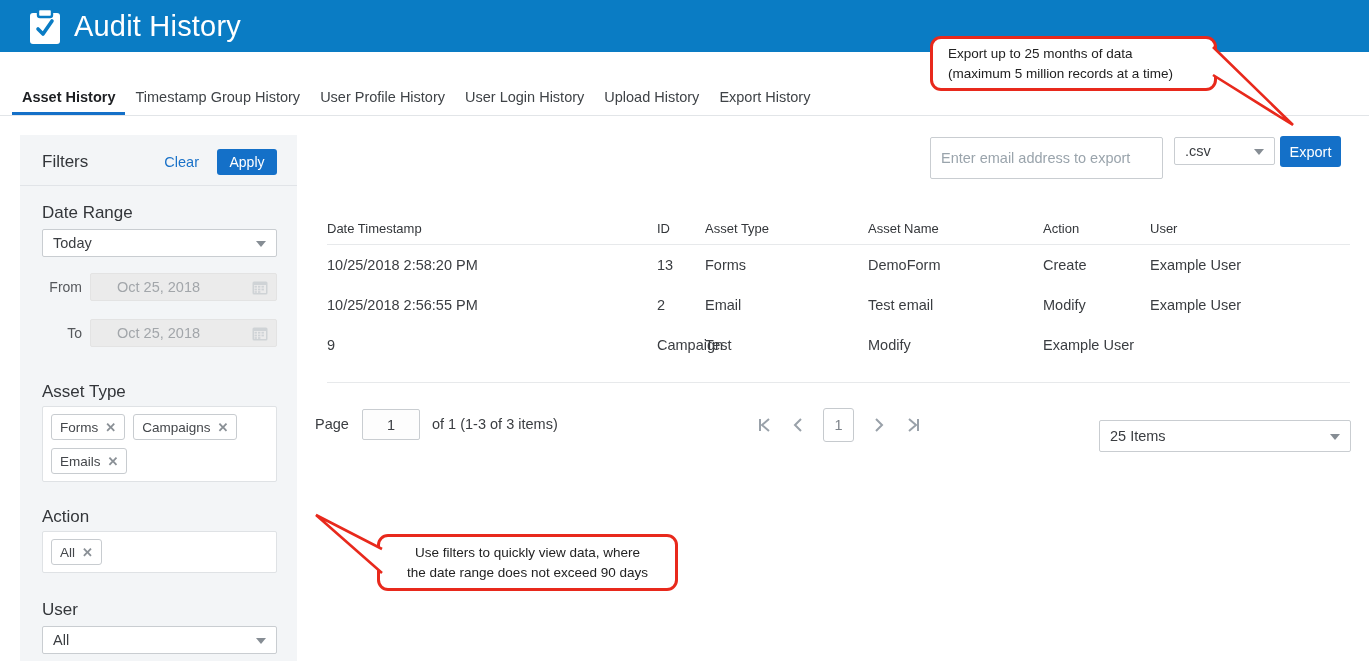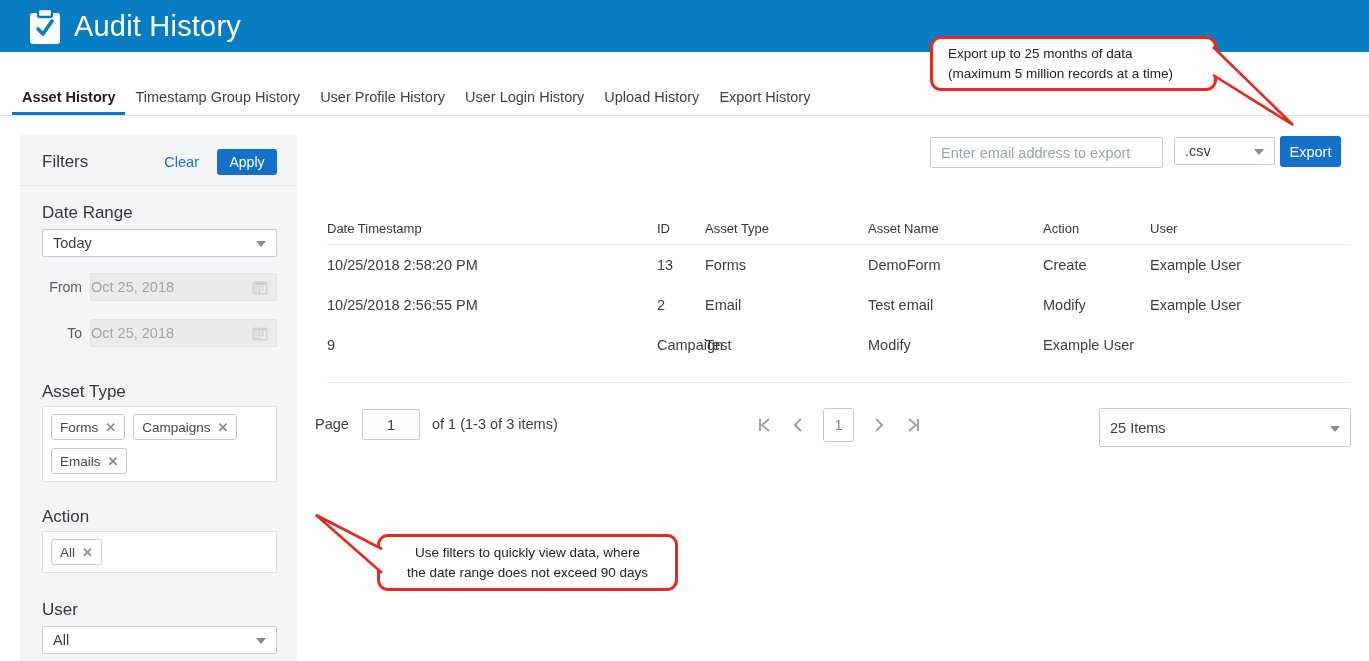--- a/index.html
+++ b/index.html
@@ -28,33 +28,33 @@
   .btn-apply { width:60px; height:26px; }
   .sidebar .divider { border-bottom:1px solid #e1e4e8; margin:10px -20px 0 -22px; }
   .f-h { font-size:17px; color:#33363a; }
   .h-dr { margin-top:17px; }
   .select-box { position:relative; margin-top:6px; height:28px; background:#fff; border:1px solid #c9cdd1; border-radius:2px; display:flex; align-items:center; padding:0 26px 0 10px; font-size:14.5px; color:#3a3d41; cursor:pointer; }
   .caret { position:absolute; right:10px; top:50%; margin-top:-2px; width:0; height:0; border-left:5px solid transparent; border-right:5px solid transparent; border-top:6px solid #868d94; }
   .date-row { display:flex; align-items:center; }
   .row-from { margin-top:16px; }
   .row-to { margin-top:18px; }
   .date-label { width:40px; text-align:right; font-size:14px; color:#55585c; margin-right:8px; flex:0 0 auto; }
-  .date-field { position:relative; flex:1; height:28px; background:#ebebeb; border:1px solid #e3e3e3; border-radius:2px; display:flex; align-items:center; padding:0 30px 0 0; font-size:14.5px; color:#a2a6aa; }
+  .date-field { position:relative; flex:1; height:28px; background:#ebebeb; border:1px solid #e3e3e3; border-radius:2px; display:flex; align-items:center; padding:0 30px 0 26px; font-size:14.5px; color:#a2a6aa; }
   .date-field .cal { position:absolute; right:8px; top:6px; }
   .h-at { margin-top:35px; }
   .chip-box { margin-top:4px; background:#fff; border:1px solid #dfe2e5; border-radius:2px; padding:7px 8px; display:flex; flex-wrap:wrap; gap:8px; align-content:flex-start; }
   .chip-box.tall { min-height:76px; }
   .chip-box.short { min-height:41px; }
   .chip { background:#fff; border:1px solid #c8ccd0; border-radius:3px; height:26px; display:flex; align-items:center; padding:0 8px; font-size:13.5px; color:#44474b; cursor:default; }
   .chip .x { margin-left:7px; color:#8a9096; font-size:13px; font-weight:bold; cursor:pointer; }
   .h-ac { margin-top:25px; }
   .h-us { margin-top:27px; }
 
   
-  .email-input { position:absolute; left:930px; top:137px; width:233px; height:31px; border:1px solid #c9cdd1; border-radius:2px; padding:0 10px; font-size:14.5px; font-family:inherit; color:#3a3d41; }
+  .email-input { position:absolute; left:930px; top:137px; width:233px; height:42px; border:1px solid #c9cdd1; border-radius:2px; padding:0 10px; font-size:14.5px; font-family:inherit; color:#3a3d41; }
   .email-input::placeholder { color:#9aa4ac; }
   .format-select { position:absolute; left:1174px; top:137px; width:101px; height:30px; }
   .format-select .select-box { margin-top:0; height:28px; }
   .btn-export { position:absolute; left:1280px; top:136px; width:61px; height:31px; font-size:14.5px; }
 
   
   .table { position:absolute; left:327px; top:212px; width:1023px; }
   .trow { display:grid; grid-template-columns:330px 48px 163px 175px 107px 1fr; align-items:center; }
   .thead { height:33px; border-bottom:1px solid #e7e9eb; font-size:13px; color:#33363a; }
   .tbody .trow { height:40px; font-size:14.5px; color:#3a3d41; }
@@ -63,21 +63,21 @@
   
   .pagebar { position:absolute; left:315px; top:408px; width:1035px; height:34px; font-size:14.5px; color:#3a3d41; }
   .pagebar .lbl { position:absolute; left:0; top:8px; }
   .page-input { position:absolute; left:47px; top:1px; width:58px; height:31px; border:1px solid #c9cdd1; border-radius:2px; background:#fdfdfd; text-align:center; font-size:14.5px; font-family:inherit; color:#3a3d41; }
   .pagebar .range { position:absolute; left:117px; top:8px; }
   .pager { position:absolute; left:440px; top:0; width:170px; display:flex; align-items:center; gap:16px; }
   .pgbtn { width:18px; height:34px; display:flex; align-items:center; justify-content:center; cursor:pointer; }
   .pgbtn svg { stroke:#99a1a9; stroke-width:2; fill:none; }
   .cur-page { width:31px; height:34px; border:1px solid #c6cace; border-radius:3px; background:#fff; display:flex; align-items:center; justify-content:center; color:#7d838a; font-size:14.5px; cursor:default; }
   .items-select { position:absolute; left:1099px; top:408px; width:252px; height:32px; }
-  .items-select .select-box { margin-top:0; height:39px; }
+  .items-select .select-box { margin-top:12px; height:32px; }
 
   
   .callout { position:absolute; z-index:40; background:#fff; border:3px solid #e8291c; border-radius:11px; display:flex; flex-direction:column; justify-content:center; font-size:13.5px; color:#222; line-height:20px; }
   .callout-export { left:930px; top:36px; width:287px; height:55px; padding-left:15px; }
   .callout-filters { left:377px; top:534px; width:301px; height:57px; text-align:center; }
   .tails { position:absolute; left:0; top:0; width:1369px; height:661px; z-index:50; pointer-events:none; }
 </style>
 </head>
 <body>
 

